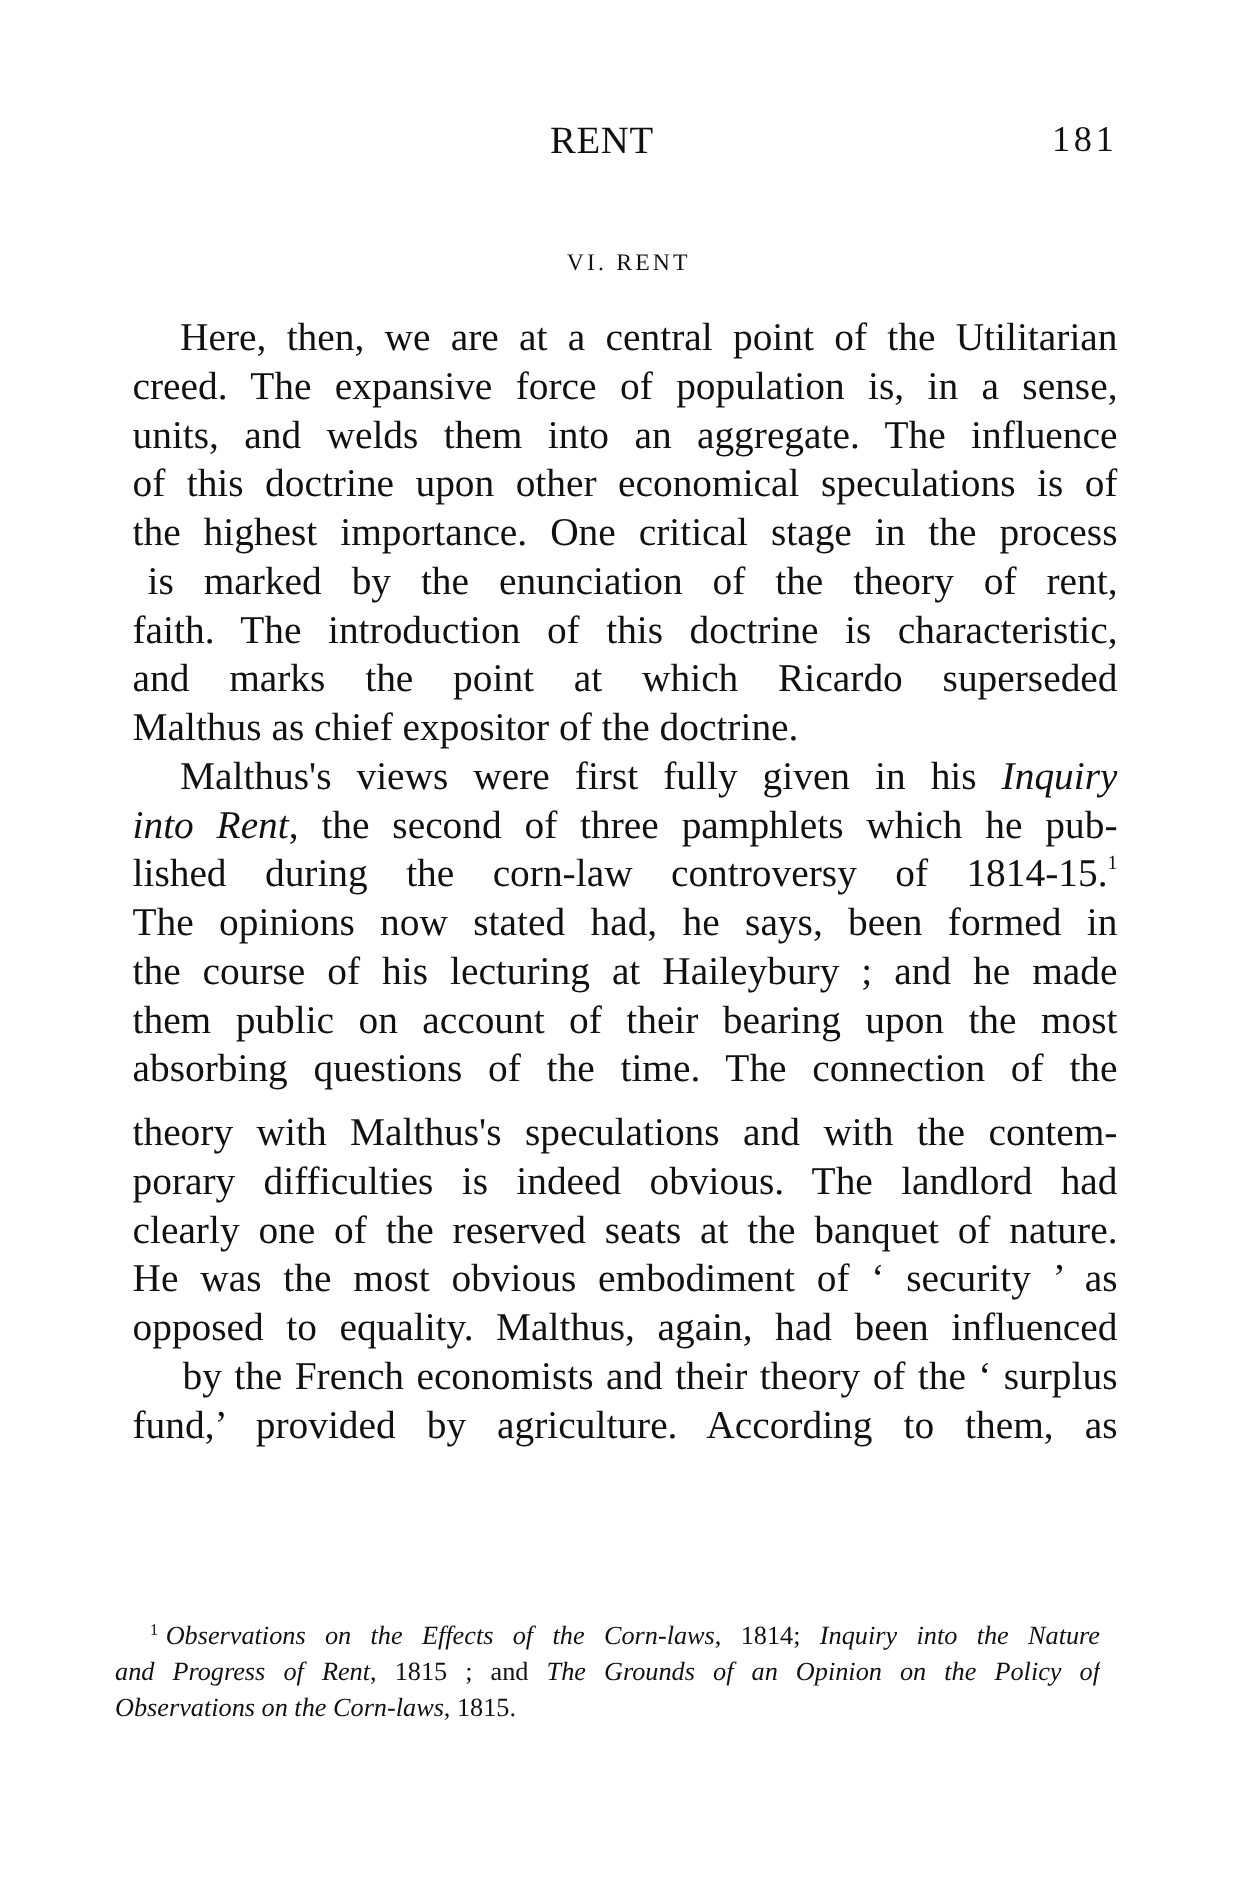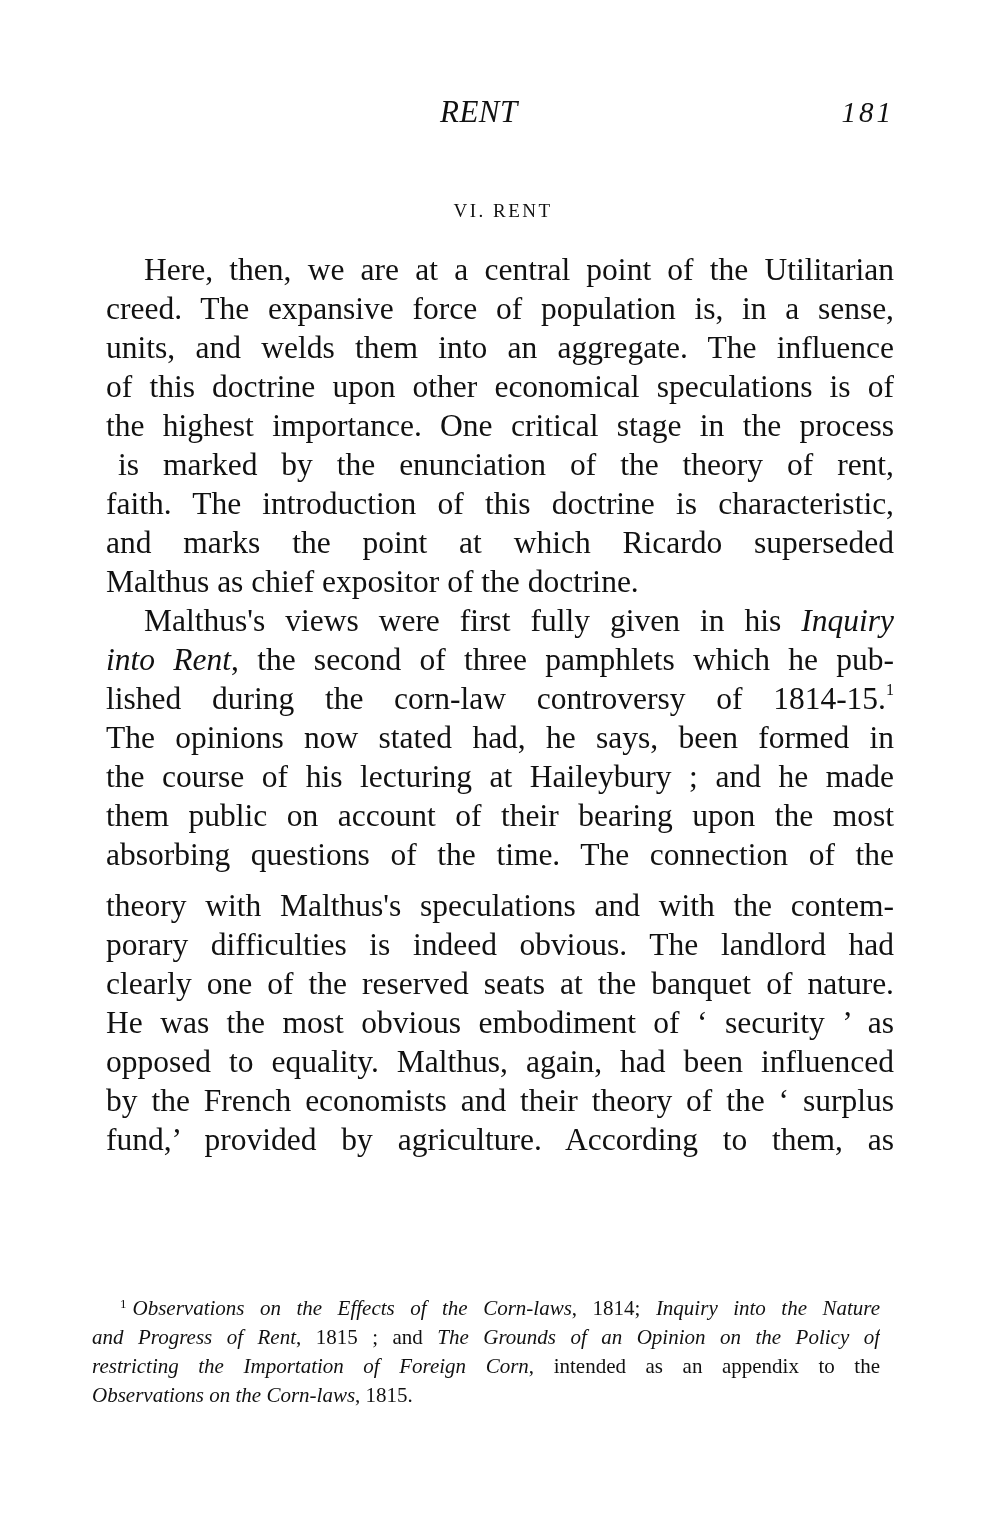--- a/index.html
+++ b/index.html
@@ -14,21 +14,20 @@
       overflow: hidden;
       font-family: "Liberation Serif", "DejaVu Serif", serif;
       color: #111111;
     }
     .running-head {
       position: absolute;
       top: 94px;
       left: 0;
       width: 1000px;
       height: 40px;
-      font-style: italic;
     }
     .running-title {
       position: absolute;
       left: 440px;
       top: 0;
       font-size: 31px;
       letter-spacing: 0.5px;
     }
     .page-number {
       position: absolute;
@@ -143,31 +142,28 @@
     </div>
     <div class="line" style="white-space: normal; overflow: hidden;">The opinions now stated had, he says, been formed in</div>
     <div class="line" style="white-space: normal; overflow: hidden;">the course of his lecturing at Haileybury ; and he made</div>
     <div class="line" style="white-space: normal; overflow: hidden;">them public on account of their bearing upon the most</div>
     <div class="line" style="white-space: normal; overflow: hidden;">absorbing questions of the time.  The connection of the</div>
     <div class="line" style="white-space: normal; overflow: hidden; margin-top: 12px;">theory with Malthus's speculations and with the contem-</div>
     <div class="line" style="white-space: normal; overflow: hidden;">porary difficulties is indeed obvious.  The landlord had</div>
     <div class="line" style="white-space: normal; overflow: hidden;">clearly one of the reserved seats at the banquet of nature.</div>
     <div class="line" style="white-space: normal; overflow: hidden;">He was the most obvious embodiment of ‘ security ’ as</div>
     <div class="line" style="white-space: normal; overflow: hidden;">opposed to equality.  Malthus, again, had been influenced</div>
-    <div class="line" style="white-space: normal; overflow: hidden;">by the French economists and their theory of the ‘ surplus</div>
+    <div class="line" style="white-space: normal; overflow: hidden; margin-left: 40px;">by the French economists and their theory of the ‘ surplus</div>
     <div class="line" style="white-space: normal; overflow: hidden;">fund,’ provided by agriculture.  According to them, as</div>
   </div>
 </div>
 
 <div class="footnotes">
   <div class="fn-line indent" style="white-space: normal; overflow: hidden;">
     <span class="fn-marker">1</span><span class="it">Observations on the Effects of the Corn-laws</span><span>, 1814; </span><span class="it">Inquiry into the Nature</span>
   </div>
   <div class="fn-line" style="white-space: normal; overflow: hidden;">
     <span class="it">and Progress of Rent</span><span>, 1815 ; and </span><span class="it">The Grounds of an Opinion on the Policy of</span>
   </div>
-  <div class="fn-line" style="white-space: normal; overflow: hidden;">
-    <span class="it">restricting the Importation of Foreign Corn</span><span>, intended as an appendix to the</span>
-  </div>
   <div class="fn-line last" style="white-space: normal; overflow: hidden;">
     <span class="it">Observations on the Corn-laws</span><span>, 1815.</span>
   </div>
 </div>
 
 </body></html>

